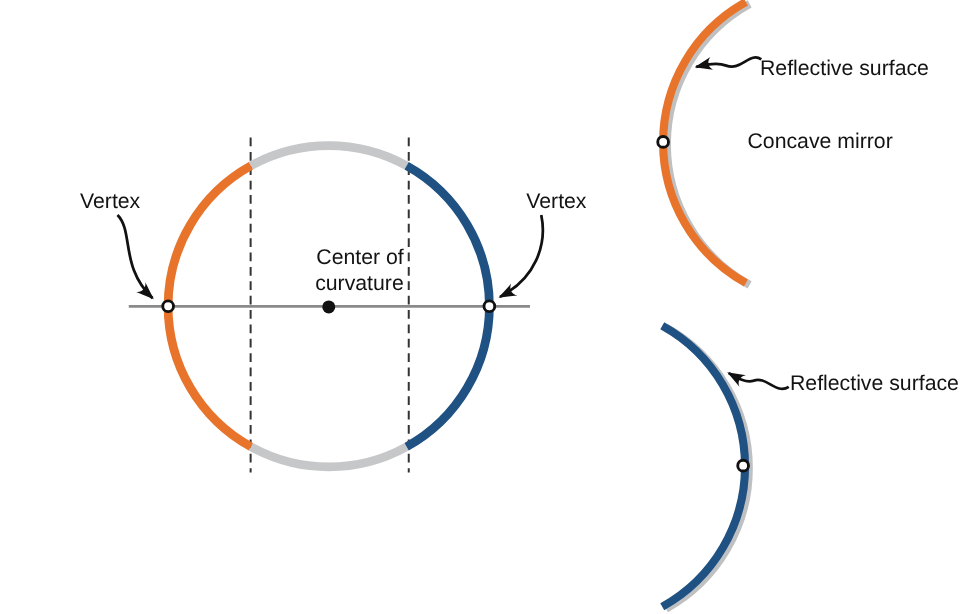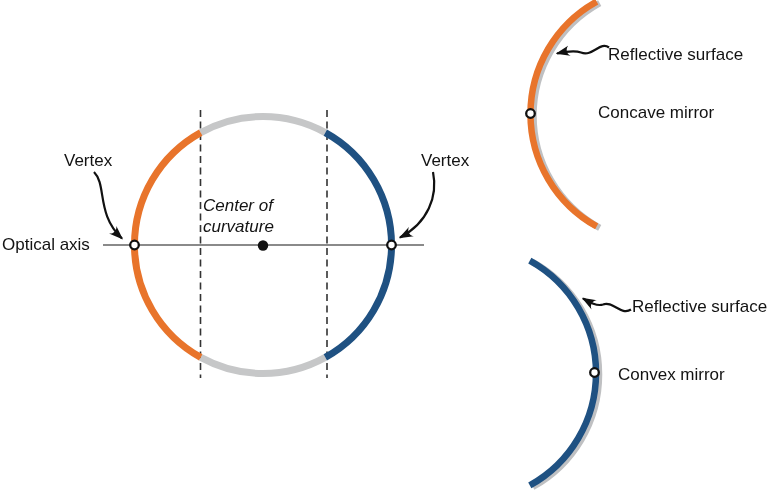--- a/index.html
+++ b/index.html
@@ -1,21 +1,21 @@
 <!DOCTYPE html>
 <html><head>
 <meta charset="utf-8">
 <style>
   html,body{margin:0;padding:0;background:#ffffff;}
   body{width:782px;height:491px;position:relative;overflow:hidden;
        font-family:"Liberation Sans", sans-serif;color:#111;}
   .stage{position:absolute;left:0;top:0;width:782px;height:491px;}
   svg.draw{position:absolute;left:0;top:0;}
   .lbl{position:absolute;font-size:17px;line-height:20px;color:#131313;white-space:nowrap;}
-  .lbl.center{white-space:normal;text-align:left;line-height:20.5px;font-style:italic;}
+  .lbl.center{white-space:normal;text-align:right;line-height:20.5px;}
 </style>
 </head>
 <body>
 
 <div class="stage">
 
   <svg class="draw" width="782" height="491" viewBox="0 0 782 491">
     <defs>
       <marker id="ah" viewBox="0 0 10 8" refX="9" refY="4" markerWidth="6.5" markerHeight="5.2" orient="auto">
         <path d="M10,4 L0,0.3 C2.6,2.2 2.6,5.8 0,7.7 Z" fill="#111111"></path>
@@ -50,32 +50,30 @@
     </g>
     <path d="M 529.8 260.6 A 128.5 128.5 0 0 1 529.8 485.4" fill="none" stroke-width="6.5" stroke="#1F5182"></path>
     <circle cx="594.5" cy="372.5" r="4.3" stroke-width="2.3" stroke="#111111" fill="#FFFFFF"></circle>
 
     <path d="M 94 172 C 107 185 96 214 122 238.5" fill="none" stroke-width="2.2" marker-end="url(#ah)" stroke="#111111"></path>
     <path d="M 433 172 C 438 196 428 223 400 237.5" fill="none" stroke-width="2.2" marker-end="url(#ah)" stroke="#111111"></path>
     <path d="M 609 47.5 C 600 41 593 57 581 52.5 C 574 50 566 51.5 557 53.5" fill="none" stroke-width="2.2" marker-end="url(#ah)" stroke="#111111"></path>
     <path d="M 631 309.5 C 621 316 613 300.5 603 304.5 C 597 306.5 590 302.5 583 298.5" fill="none" stroke-width="2.2" marker-end="url(#ah)" stroke="#111111"></path>
   </svg>
 
-  <div class="lbl" style="left:2px;top:235px;">Optical axis</div>
 
   <div class="lbl" style="left:64px;top:151px;">Vertex</div>
 
   <div class="lbl" style="left:421px;top:151px;">Vertex</div>
 
   <div class="lbl center" style="left:203px;top:196px;width:120px;">
     <span>Center of</span><br>
     <span>curvature</span>
   </div>
 
   <div class="lbl" style="left:608px;top:45px;">Reflective surface</div>
 
   <div class="lbl" style="left:598px;top:103px;">Concave mirror</div>
 
   <div class="lbl" style="left:632px;top:297px;">Reflective surface</div>
 
-  <div class="lbl" style="left:618px;top:365px;">Convex mirror</div>
 
 </div>
 
 </body></html>

